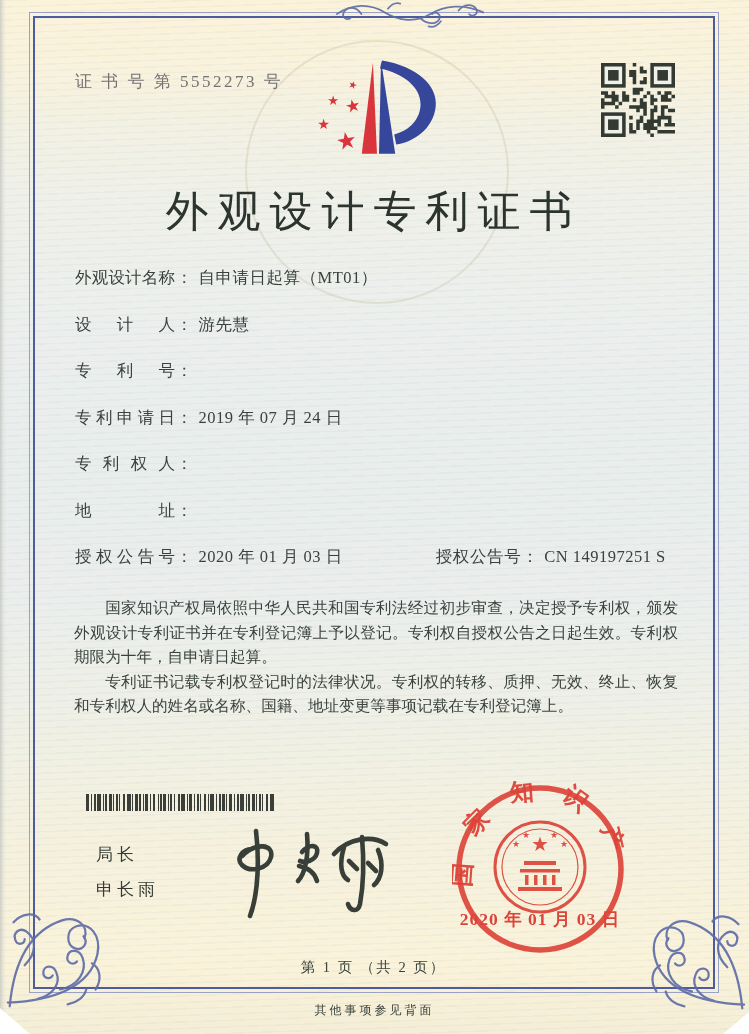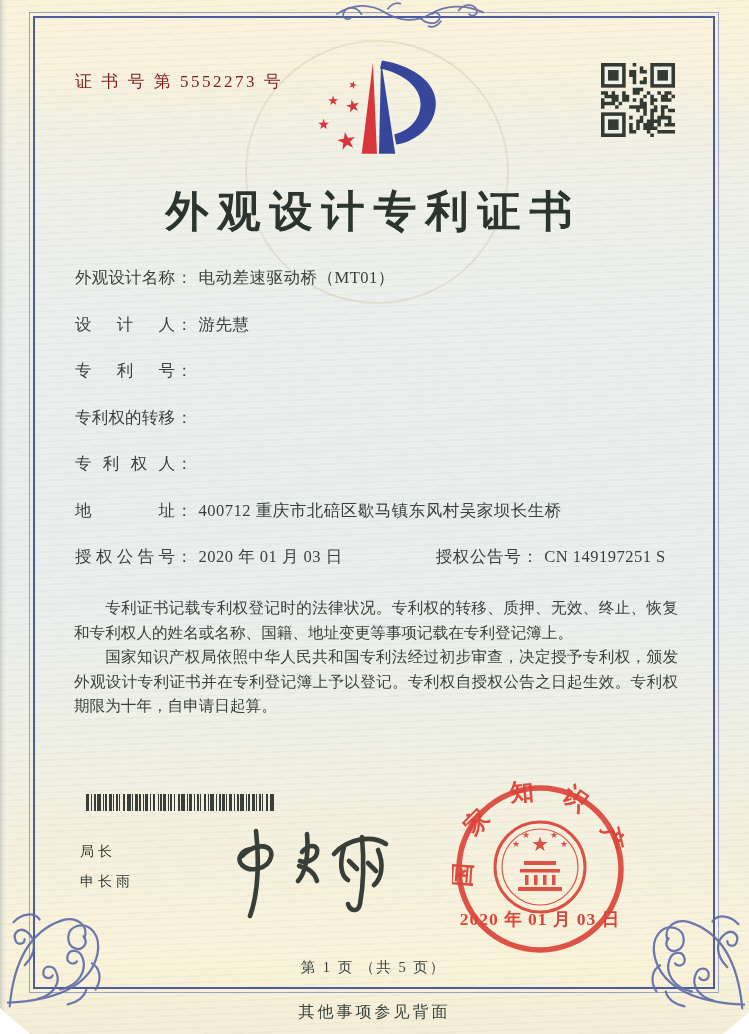--- a/index.html
+++ b/index.html
@@ -30,53 +30,53 @@
     clip-path:polygon(100% 0,0 100%,100% 100%);}
   .watermark-ring{position:absolute;left:245px;top:40px;width:260px;height:260px;border-radius:50%;
     border:2px solid rgba(190,180,145,.28);}
   
   .frame-outer{position:absolute;left:29px;top:12px;width:688px;height:979px;
     border:1px solid #99a2c6;}
   .frame-inner{position:absolute;left:3px;top:3px;right:3px;bottom:3px;
     border:2px solid #4d5c9f;}
   .orn{position:absolute;pointer-events:none;}
   
-  .cert-no{position:absolute;left:75px;top:70px;font-size:17px;letter-spacing:2.5px;color:#7f1d1d;}
+  .cert-no{position:absolute;left:75px;top:70px;font-size:17px;letter-spacing:2.5px;color:#737373;}
   .logo{position:absolute;left:303px;top:46px;width:152px;height:114px;}
   .qr{position:absolute;left:601px;top:63px;width:74px;height:74px;}
   .title{position:absolute;left:30px;width:687px;top:183px;text-align:center;
-    font-size:43px;font-weight:700;letter-spacing:9px;color:#2c342f;}
+    font-size:43px;font-weight:400;letter-spacing:9px;color:#2c342f;}
   
   .fields{position:absolute;left:75px;top:265px;width:615px;color:#39423c;font-size:16.5px;}
   .f-row{display:flex;align-items:baseline;line-height:26px;margin-bottom:20.5px;white-space:nowrap;}
   .f-label{display:inline-block;width:100px;text-align:justify;text-align-last:justify;}
   .f-colon{margin:0 6px 0 1px;}
   .f-value{letter-spacing:.5px;}
   .f-group2{margin-left:93px;display:flex;align-items:flex-end;}
   .f-label2{display:inline-block;width:85px;text-align:justify;text-align-last:justify;}
   
   .paras{position:absolute;left:74px;top:596px;width:604px;color:#39423c;
     font-size:15.6px;line-height:24.6px;text-align:justify;}
   .paras p{margin:0;text-indent:2em;}
   
   .barcode{position:absolute;left:85px;top:794px;width:190px;height:17px;}
   
-  .signer{position:absolute;left:80px;top:843px;color:#343c36;font-size:14px;letter-spacing:4px;}
+  .signer{position:absolute;left:96px;top:843px;color:#343c36;font-size:17px;letter-spacing:4px;}
   .signer div{margin-bottom:12px;}
   .signature{position:absolute;left:198px;top:816px;width:205px;height:108px;}
   
   .seal{position:absolute;left:452px;top:781px;width:176px;height:176px;}
   .seal svg{position:absolute;inset:0;}
   .seal-date{position:absolute;left:0;right:0;top:126px;text-align:center;
     color:#dc4439;font-size:17.5px;font-weight:700;letter-spacing:1px;white-space:nowrap;}
   
   .page-foot{position:absolute;left:30px;width:687px;top:958px;text-align:center;
     font-size:14.5px;letter-spacing:2px;color:#39423c;}
   .back-note{position:absolute;left:0;width:749px;top:1002px;text-align:center;
-    font-size:16px;letter-spacing:3px;color:#39423c;}
+    font-size:12px;letter-spacing:3px;color:#39423c;}
 </style>
 </head>
 <body>
 
 <div class="paper"></div>
 <div class="guilloche"></div>
 <div class="watermark-ring"></div>
 
 <svg width="0" height="0" style="position:absolute">
   <defs>
@@ -150,59 +150,59 @@
     <rect x="1" y="15" width="5" height="5" fill="#f0f0ea"></rect>
     <rect x="2" y="16" width="3" height="3" fill="#323a31"></rect>
   </svg>
 
 <div class="title">外观设计专利证书</div>
 
 <div class="fields">
   <div class="f-row">
     <span class="f-label">外观设计名称</span>
       <span class="f-colon">：</span>
-      <span class="f-value">电动差速驱动桥（MT01）</span>
+      <span class="f-value">自申请日起算（MT01）</span>
   </div>
   <div class="f-row">
     <span class="f-label">设计人</span>
       <span class="f-colon">：</span>
       <span class="f-value">游先慧</span>
   </div>
   <div class="f-row">
     <span class="f-label">专利号</span>
       <span class="f-colon">：</span>
   </div>
   <div class="f-row">
-    <span class="f-label">专利权的转移</span>
-      <span class="f-colon">：</span>
+    <span class="f-label">专利申请日</span>
+      <span class="f-colon">：</span>
+      <span class="f-value">2019 年 07 月 24 日</span>
   </div>
   <div class="f-row">
     <span class="f-label">专利权人</span>
       <span class="f-colon">：</span>
   </div>
   <div class="f-row">
     <span class="f-label">地址</span>
       <span class="f-colon">：</span>
-      <span class="f-value">400712 重庆市北碚区歇马镇东风村吴家坝长生桥</span>
   </div>
   <div class="f-row">
     <span class="f-label">授权公告号</span>
       <span class="f-colon">：</span>
       <span class="f-value">2020 年 01 月 03 日</span>
     <span class="f-group2">
       <span class="f-label2">授权公告号</span>
         <span class="f-colon">：</span>
         <span class="f-value">CN 149197251 S</span>
     </span>
   </div>
 </div>
 
 <div class="paras">
+  <p>国家知识产权局依照中华人民共和国专利法经过初步审查，决定授予专利权，颁发外观设计专利证书并在专利登记簿上予以登记。专利权自授权公告之日起生效。专利权期限为十年，自申请日起算。</p>
   <p>专利证书记载专利权登记时的法律状况。专利权的转移、质押、无效、终止、恢复和专利权人的姓名或名称、国籍、地址变更等事项记载在专利登记簿上。</p>
-  <p>国家知识产权局依照中华人民共和国专利法经过初步审查，决定授予专利权，颁发外观设计专利证书并在专利登记簿上予以登记。专利权自授权公告之日起生效。专利权期限为十年，自申请日起算。</p>
 </div>
 
 <svg class="barcode" viewBox="0 0 190 17" preserveAspectRatio="none">
   <path d="M1,8.5 H189" stroke="#3a3f3a" stroke-width="17" stroke-dasharray="3 2 1 2 2 1 4 2 1 1 2 2 3 1 1 2 2 1 1 3 2 2 4 1 1 2 3 1 2 2 1 1 3 2 1 2 2 3 1 1 2 1 3 2 1 1 2 2 1 3 2 1 4 2 1 1 3 2 1 2 2 1 1 3 2 2 1 1 4 2 1 2 2 1 3 1 1 2"></path>
 </svg>
 
 <div class="signer">
   <div>局长</div>
   <div>申长雨</div>
 </div>
@@ -246,14 +246,14 @@
       <rect x="73" y="94" width="3.5" height="10" stroke="none"></rect>
       <rect x="82" y="94" width="3.5" height="10" stroke="none"></rect>
       <rect x="91" y="94" width="3.5" height="10" stroke="none"></rect>
       <rect x="100" y="94" width="3.5" height="10" stroke="none"></rect>
       <rect x="66" y="106" width="44" height="4" stroke="none"></rect>
     </g>
   </svg>
   <div class="seal-date">2020 年 01 月 03 日</div>
 </div>
 
-<div class="page-foot">第 1 页 （共 5 页）</div>
+<div class="page-foot">第 1 页 （共 2 页）</div>
 <div class="back-note">其他事项参见背面</div>
 
 </body></html>

